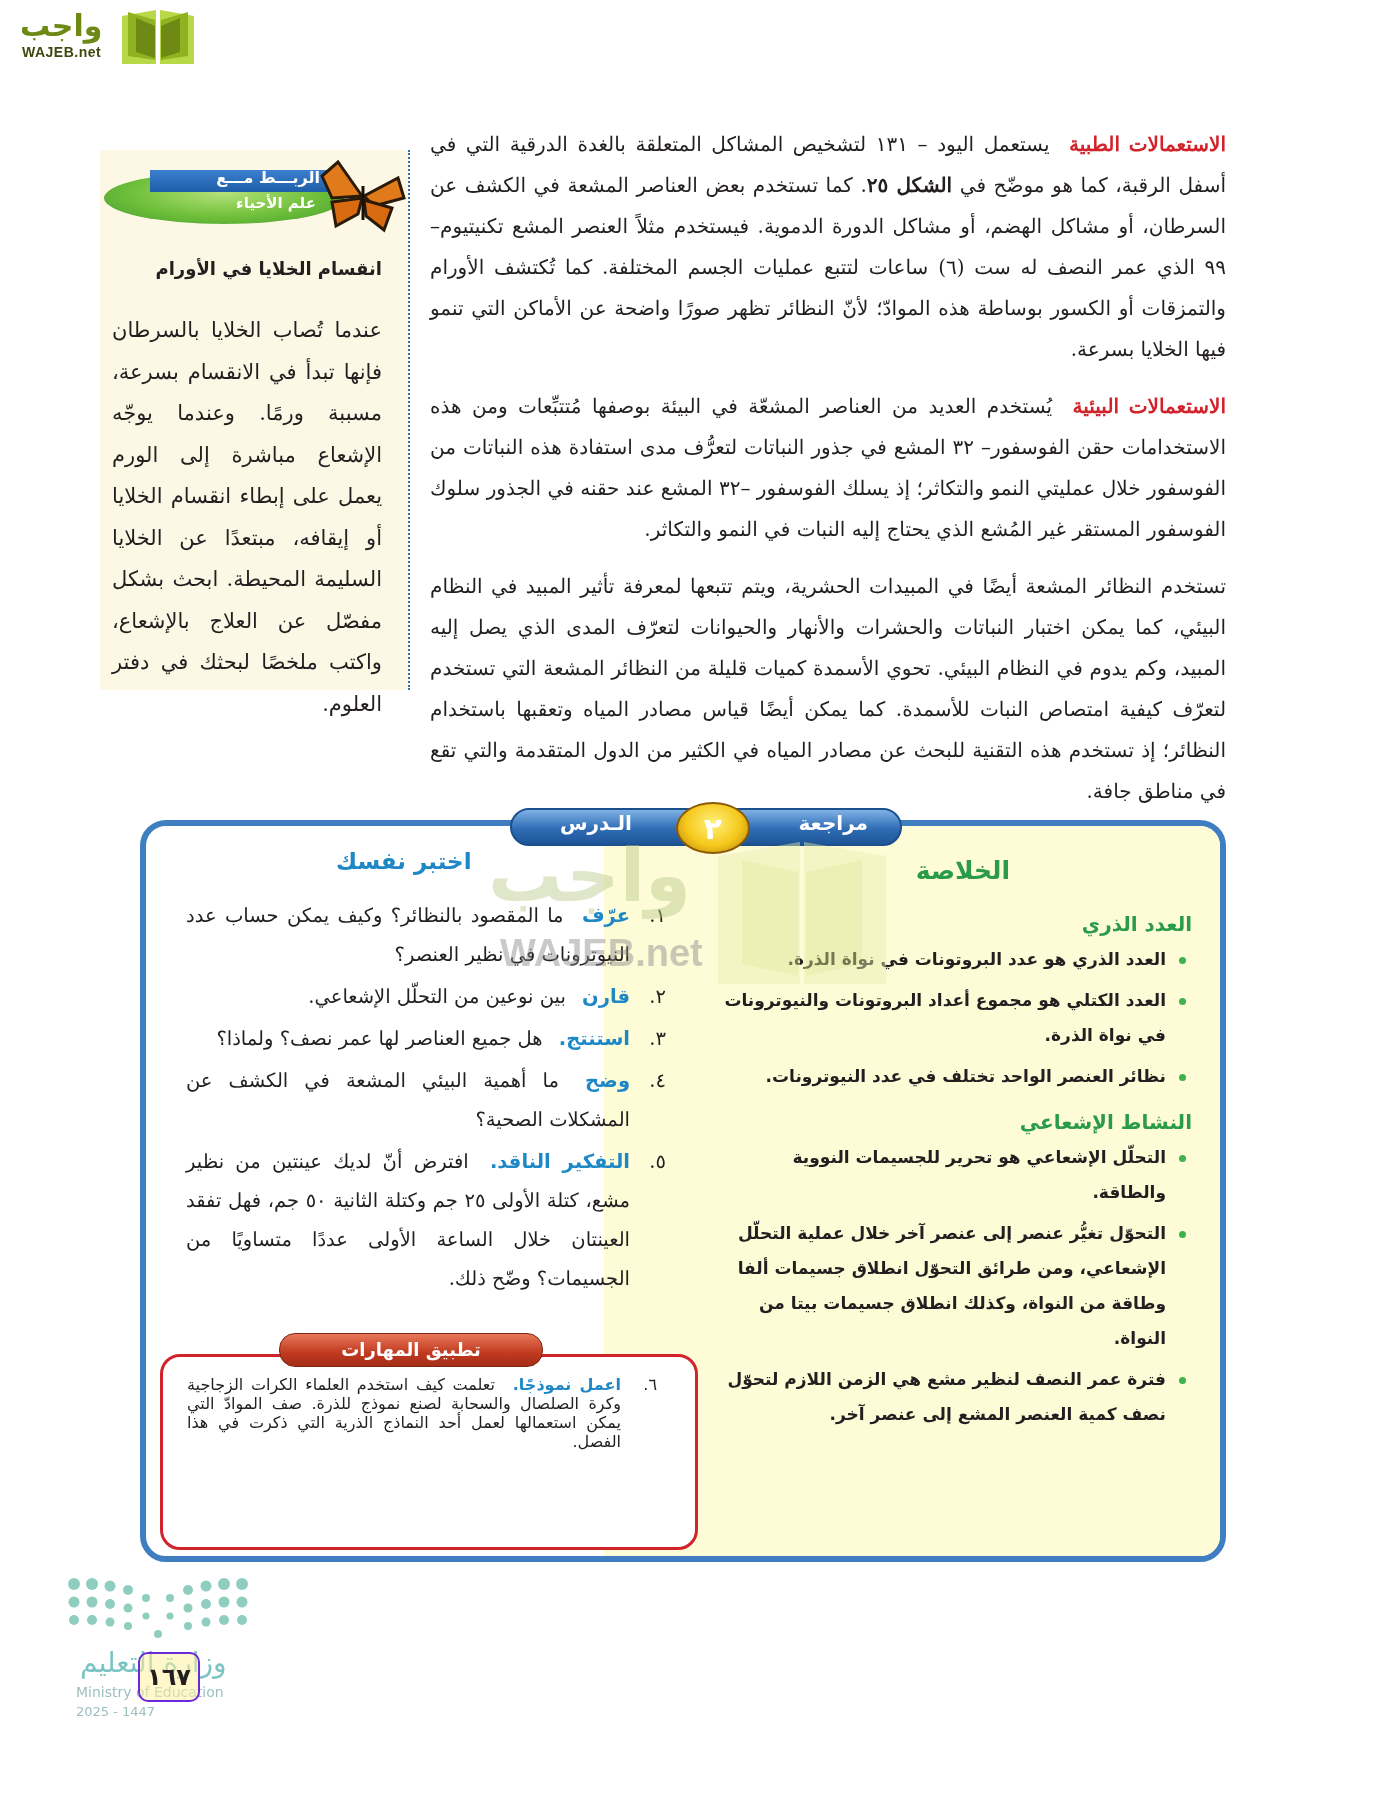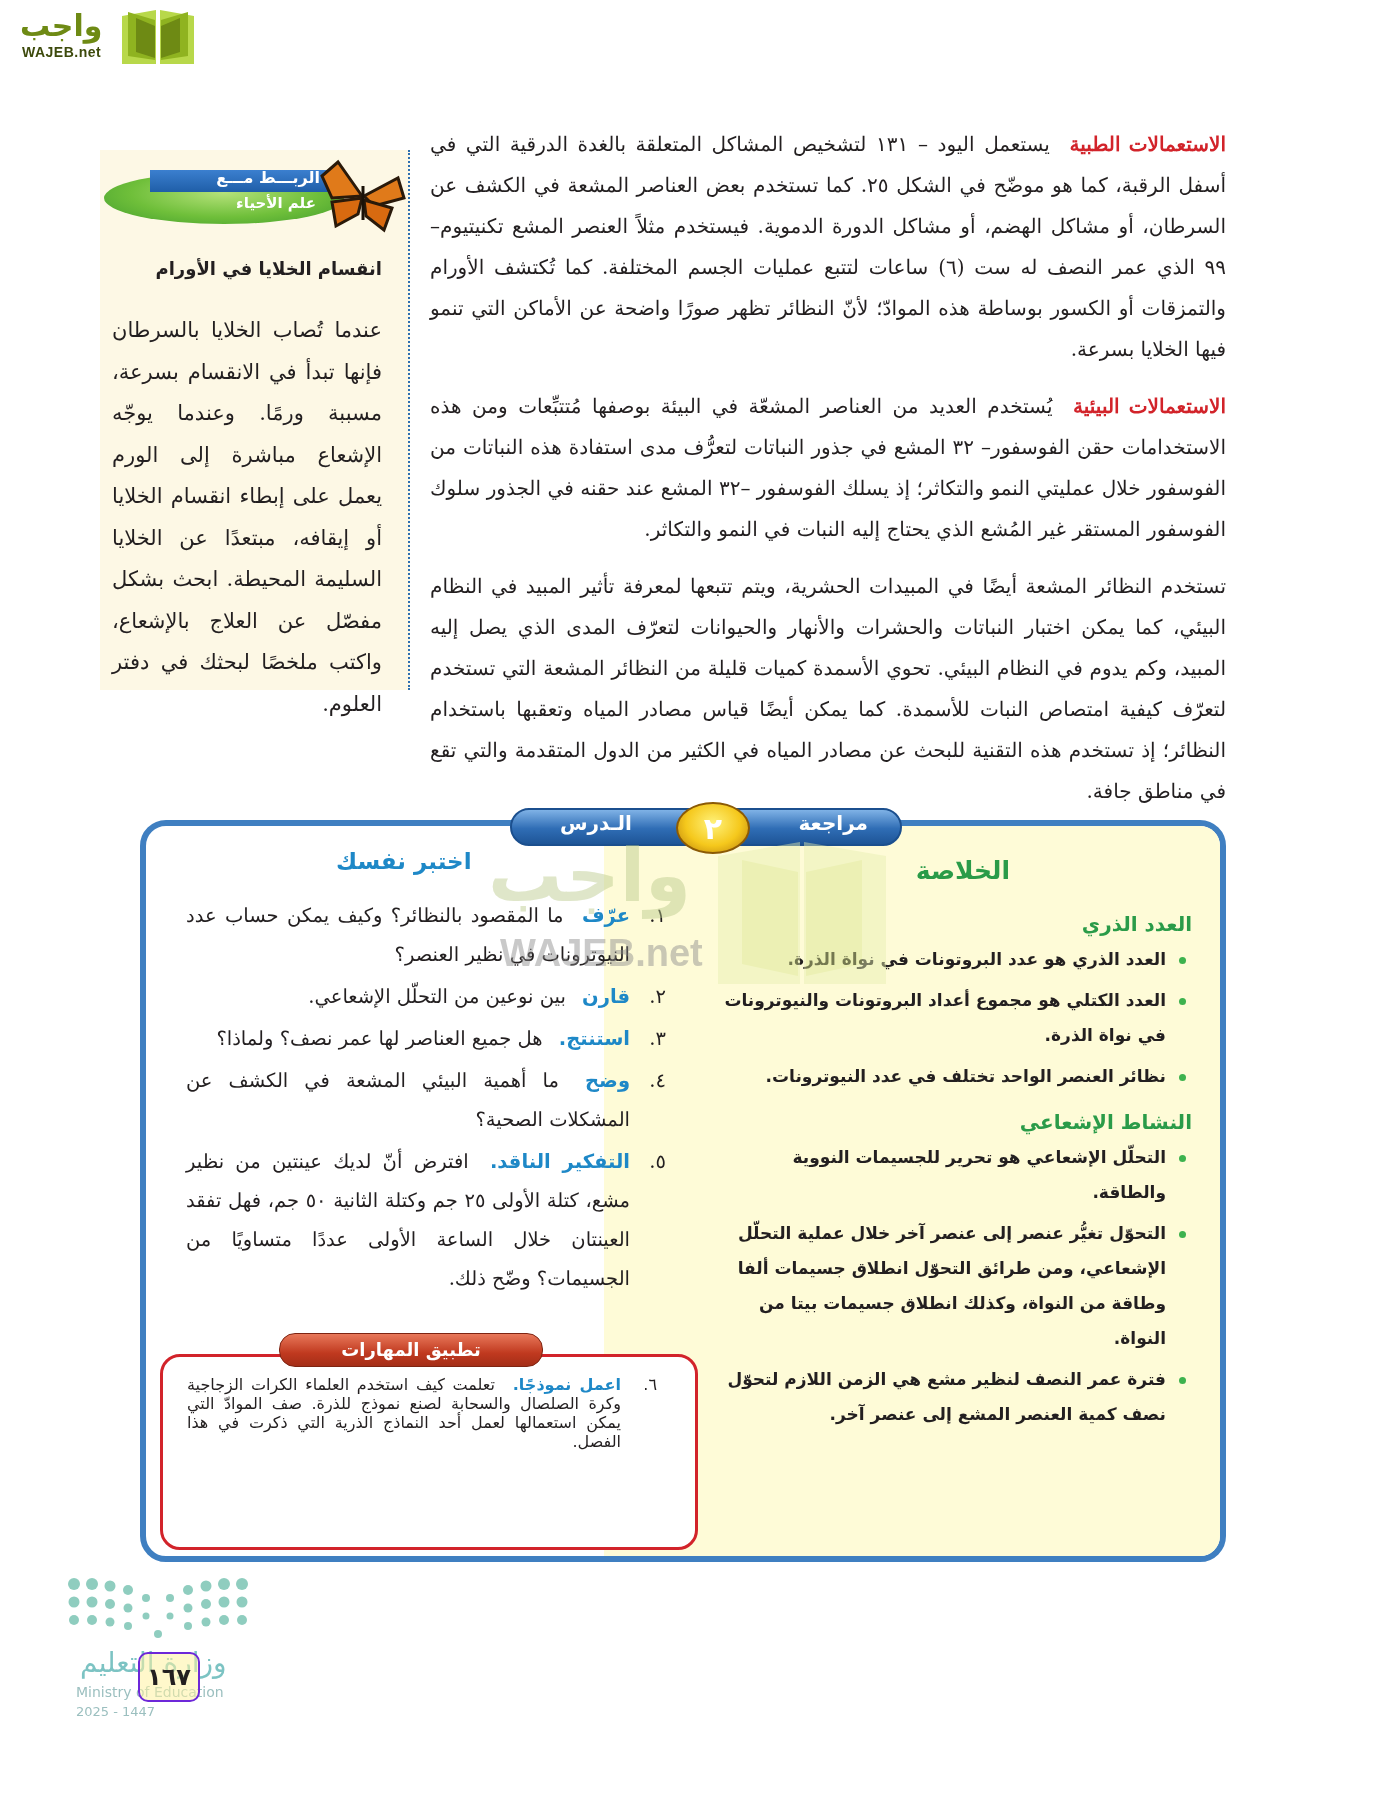--- a/index.html
+++ b/index.html
@@ -8,22 +8,22 @@
 
   
   .brand { position: absolute; left: 10px; top: 6px; width: 180px; height: 60px; direction: ltr; }
   .brand-ar { position: absolute; left: 10px; top: 0px; font: bold 30px "DejaVu Sans", sans-serif; color: #6e8a14; line-height: 40px; direction: rtl; }
   .brand-en { position: absolute; left: 12px; top: 38px; font: bold 14px "Liberation Sans", sans-serif; color: #3d4a0c; letter-spacing: 0.5px; }
   .brand-book { position: absolute; left: 108px; top: 0px; width: 80px; height: 60px; }
 
   
   .main { position: absolute; left: 430px; top: 124px; width: 796px; font-family: "DejaVu Serif", serif; font-size: 20px; line-height: 41px; text-align: justify; text-align-last: right; }
   .main p { margin-bottom: 16px; }
-  .kw-red { color: #d2232a; font-weight: bold; font-family: Liberation Serif, serif; margin-left: 10px; }
-  .bold { font-weight: normal; }
+  .kw-red { color: #d2232a; font-weight: bold; font-family: Liberation Sans, sans-serif; margin-left: 10px; }
+  .bold { font-weight: bold; }
 
   
   .sidebar { position: absolute; left: 100px; top: 150px; width: 310px; height: 540px; background: #fdf8e5; border-right: 2px dotted #2e6fb0; }
   .sidebar-banner { position: absolute; left: 0; top: 0; width: 310px; height: 100px; }
   .banner-ellipse { position: absolute; left: 4px; top: 22px; width: 240px; height: 52px; border-radius: 50%; background: radial-gradient(ellipse at 50% 40%, #b5e27a 0%, #6fbf3a 55%, #3f9b2c 100%); }
   .banner-bar { position: absolute; left: 50px; top: 20px; width: 182px; height: 22px; background: linear-gradient(#3b7fcf, #1f5ea8); }
   .banner-line1 { position: absolute; right: 90px; top: 18px; font: bold 16px "DejaVu Sans", sans-serif; color: #ffffff; }
   .banner-line2 { position: absolute; right: 94px; top: 44px; font: bold 15px "DejaVu Sans", sans-serif; color: #ffffff; }
   .butterfly { position: absolute; right: 4px; top: 6px; width: 88px; height: 80px; }
   .sidebar-title { position: absolute; right: 26px; top: 108px; font: bold 18px "DejaVu Sans", sans-serif; color: #231f20; }

